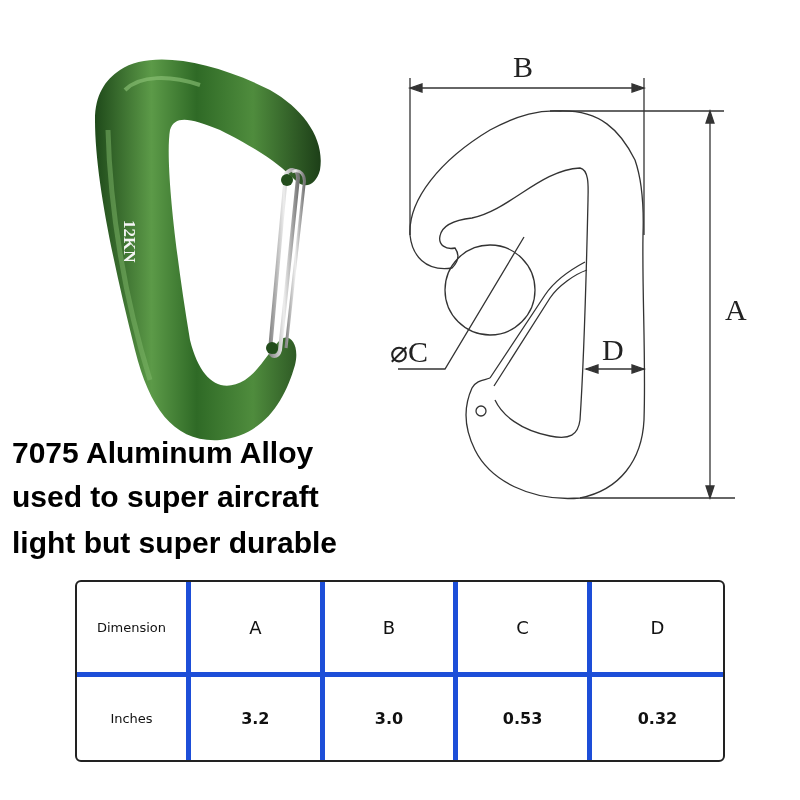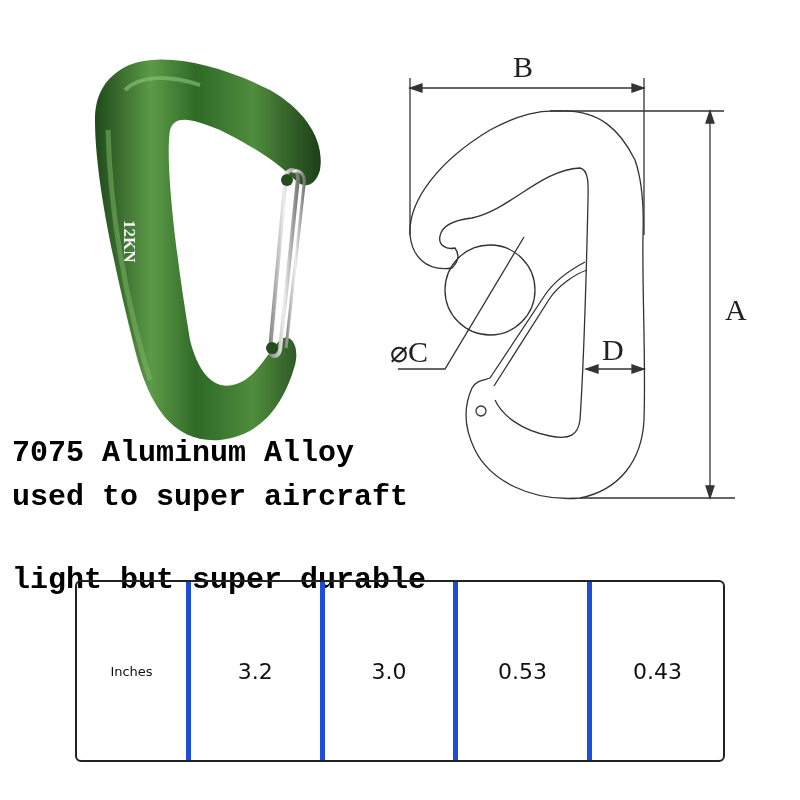--- a/index.html
+++ b/index.html
@@ -1,30 +1,30 @@
 <!DOCTYPE html>
 <html><head>
 <meta charset="utf-8">
 <style>
   html, body { margin:0; padding:0; background:#ffffff; }
   body { width:800px; height:800px; position:relative; overflow:hidden; font-family:"Liberation Sans", sans-serif; }
   .photo { position:absolute; left:80px; top:50px; width:250px; height:400px; }
   .drawing { position:absolute; left:380px; top:40px; width:420px; height:480px; }
-  .caption { position:absolute; left:12px; font-family:Liberation Mono, monospace; font-weight:bold; font-size:30px; color:#000; letter-spacing:0px; white-space:nowrap; }
+  .caption { position:absolute; left:12px; font-family:Liberation Sans, sans-serif; font-weight:bold; font-size:30px; color:#000; letter-spacing:0px; white-space:nowrap; }
   .cap1 { top:436px; }
   .cap2 { top:480px; }
-  .cap3 { top:526px;margin-top:37px; }
+  .cap3 { top:526px; }
   .table-wrap { position:absolute; left:75px; top:580px; width:650px; height:182px; border:2px solid #222; border-radius:6px; box-sizing:border-box; overflow:hidden; }
   table { width:100%; height:100%; border-collapse:collapse; table-layout:fixed; }
   td { border:5px solid #1d4ed8; text-align:center; vertical-align:middle; color:#111; font-family:"DejaVu Sans", sans-serif; }
   tr:first-child td { border-top:none; }
   tr:last-child td { border-bottom:none; }
   td:first-child { border-left:none; width:107px; font-size:13px; }
   td:last-child { border-right:none; }
-  td.val { font-size:22px; font-weight:normal; }
+  td.val { font-size:16px; font-weight:bold; }
   td.hdr { font-size:18px; }
   .dim-label { font-family:"Liberation Serif", serif; font-size:30px; fill:#222; }
 </style>
 </head>
 <body>
 
 <div class="photo">
   <svg width="250" height="400" viewBox="0 0 250 400">
     <defs>
       <linearGradient id="g1" x1="0" y1="0" x2="1" y2="0">
@@ -96,22 +96,29 @@
   </svg>
 </div>
 
 <div class="caption cap1">7075 Aluminum Alloy</div>
 <div class="caption cap2">used to super aircraft</div>
 <div class="caption cap3">light but super durable</div>
 
 <div class="table-wrap">
   <table>
     <tbody>
+        <tr>
+      <td>Dimension</td>
+      <td class="hdr">A</td>
+      <td class="hdr">B</td>
+      <td class="hdr">C</td>
+      <td class="hdr">D</td>
+    </tr>
     <tr>
       <td>Inches</td>
       <td class="val">3.2</td>
       <td class="val">3.0</td>
       <td class="val">0.53</td>
-      <td class="val">0.43</td>
+      <td class="val">0.32</td>
     </tr>
   </tbody>
     </table>
 </div>
 
 </body></html>

